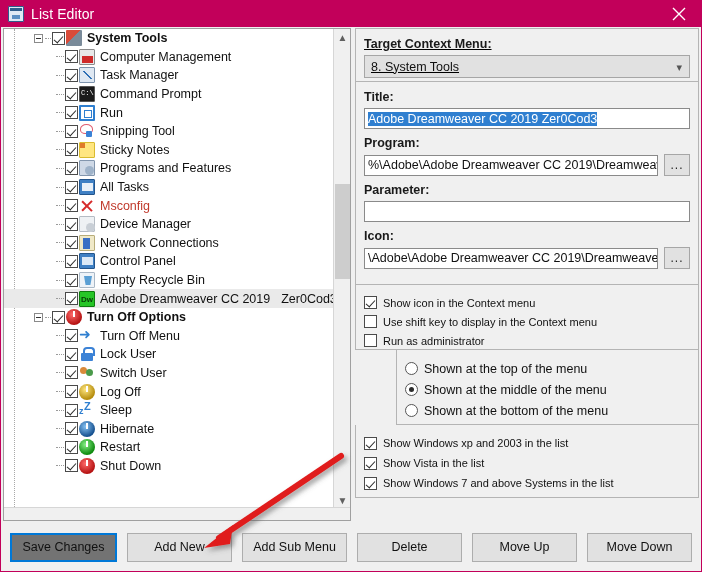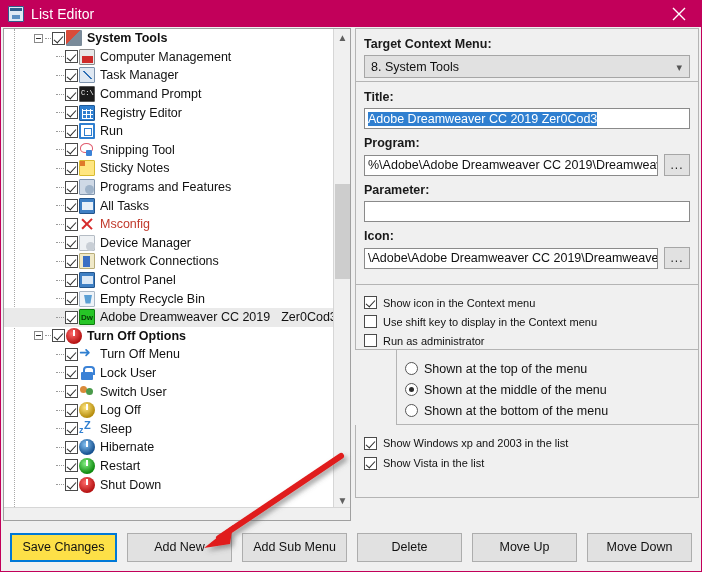--- a/index.html
+++ b/index.html
@@ -290,21 +290,21 @@
     display:flex; align-items:center; gap:10px;
     padding: 0 9px;
   }
   .btn {
     height: 29px; flex: 1 1 0;
     background:#e1e1e1; border:1px solid #adadad;
     font-size:12.5px; color:#111;
     display:flex; align-items:center; justify-content:center;
     cursor:pointer;
   }
-  .btn.primary { border: 2px solid #0078d7; background:#fde047; }
+  .btn.primary { border: 2px solid #0078d7; background:#737373; }
 
   
   #red-arrow { position:absolute; left:0; top:0; width:702px; height:572px; pointer-events:none; }
 </style>
 </head>
 <body>
 
 <div id="app">
 
   <div id="titlebar">
@@ -347,27 +347,20 @@
             <div class="indent" style="width: 52px;"></div>
             <div class="dash" style="width: 8px;"></div>
             <div class="cbx checked"></div>
             <div class="ticon ic-cmd"></div>
             <span class="tlabel">Command Prompt</span>
           </div>
           <div class="tree-row">
             <div class="indent" style="width: 52px;"></div>
             <div class="dash" style="width: 8px;"></div>
             <div class="cbx checked"></div>
-            <div class="ticon ic-reg"></div>
-            <span class="tlabel">Registry Editor</span>
-          </div>
-          <div class="tree-row">
-            <div class="indent" style="width: 52px;"></div>
-            <div class="dash" style="width: 8px;"></div>
-            <div class="cbx checked"></div>
             <div class="ticon ic-run"></div>
             <span class="tlabel">Run</span>
           </div>
           <div class="tree-row">
             <div class="indent" style="width: 52px;"></div>
             <div class="dash" style="width: 8px;"></div>
             <div class="cbx checked"></div>
             <div class="ticon ic-snip"></div>
             <span class="tlabel">Snipping Tool</span>
           </div>
@@ -504,21 +497,21 @@
     <div id="tree-vscroll">
       <div class="sb-arrow up">▲</div>
       <div id="tree-vthumb"></div>
       <div class="sb-arrow down">▼</div>
     </div>
     <div id="tree-hscroll"></div>
   </div>
 
   <div id="right-panel">
 
-    <div class="grp" style="height:54px;">
+    <div class="grp" style="height:54px;text-decoration:underline;">
       <span class="flbl">Target Context Menu:</span>
       <div class="combo">
         <span>8. System Tools</span>
         <span class="chev">▾</span>
       </div>
     </div>
 
     <div class="grp" style="height:203px;">
       <span class="flbl">Title:</span>
       <div class="tinput selected-text">
@@ -584,20 +577,24 @@
     <div class="grp" style="height:73px;">
       <div id="osfilters-list">
           <div class="chkrow" style="height: 20px;">
             <div class="chkbox checked"></div>
             <span>Show Windows xp  and 2003 in the list</span>
           </div>
           <div class="chkrow" style="height: 20px;">
             <div class="chkbox checked"></div>
             <span>Show Vista in the list</span>
           </div>
+          <div class="chkrow" style="height: 20px;">
+            <div class="chkbox checked"></div>
+            <span>Show Windows 7 and above Systems in the list</span>
+          </div>
         </div>
     </div>
 
   </div>
 
   <div id="bottom-bar">
     <div id="buttons-row" style="display:flex; gap:10px; width:100%;">
         <div class="btn primary">
           <span>Save Changes</span>
         </div>

